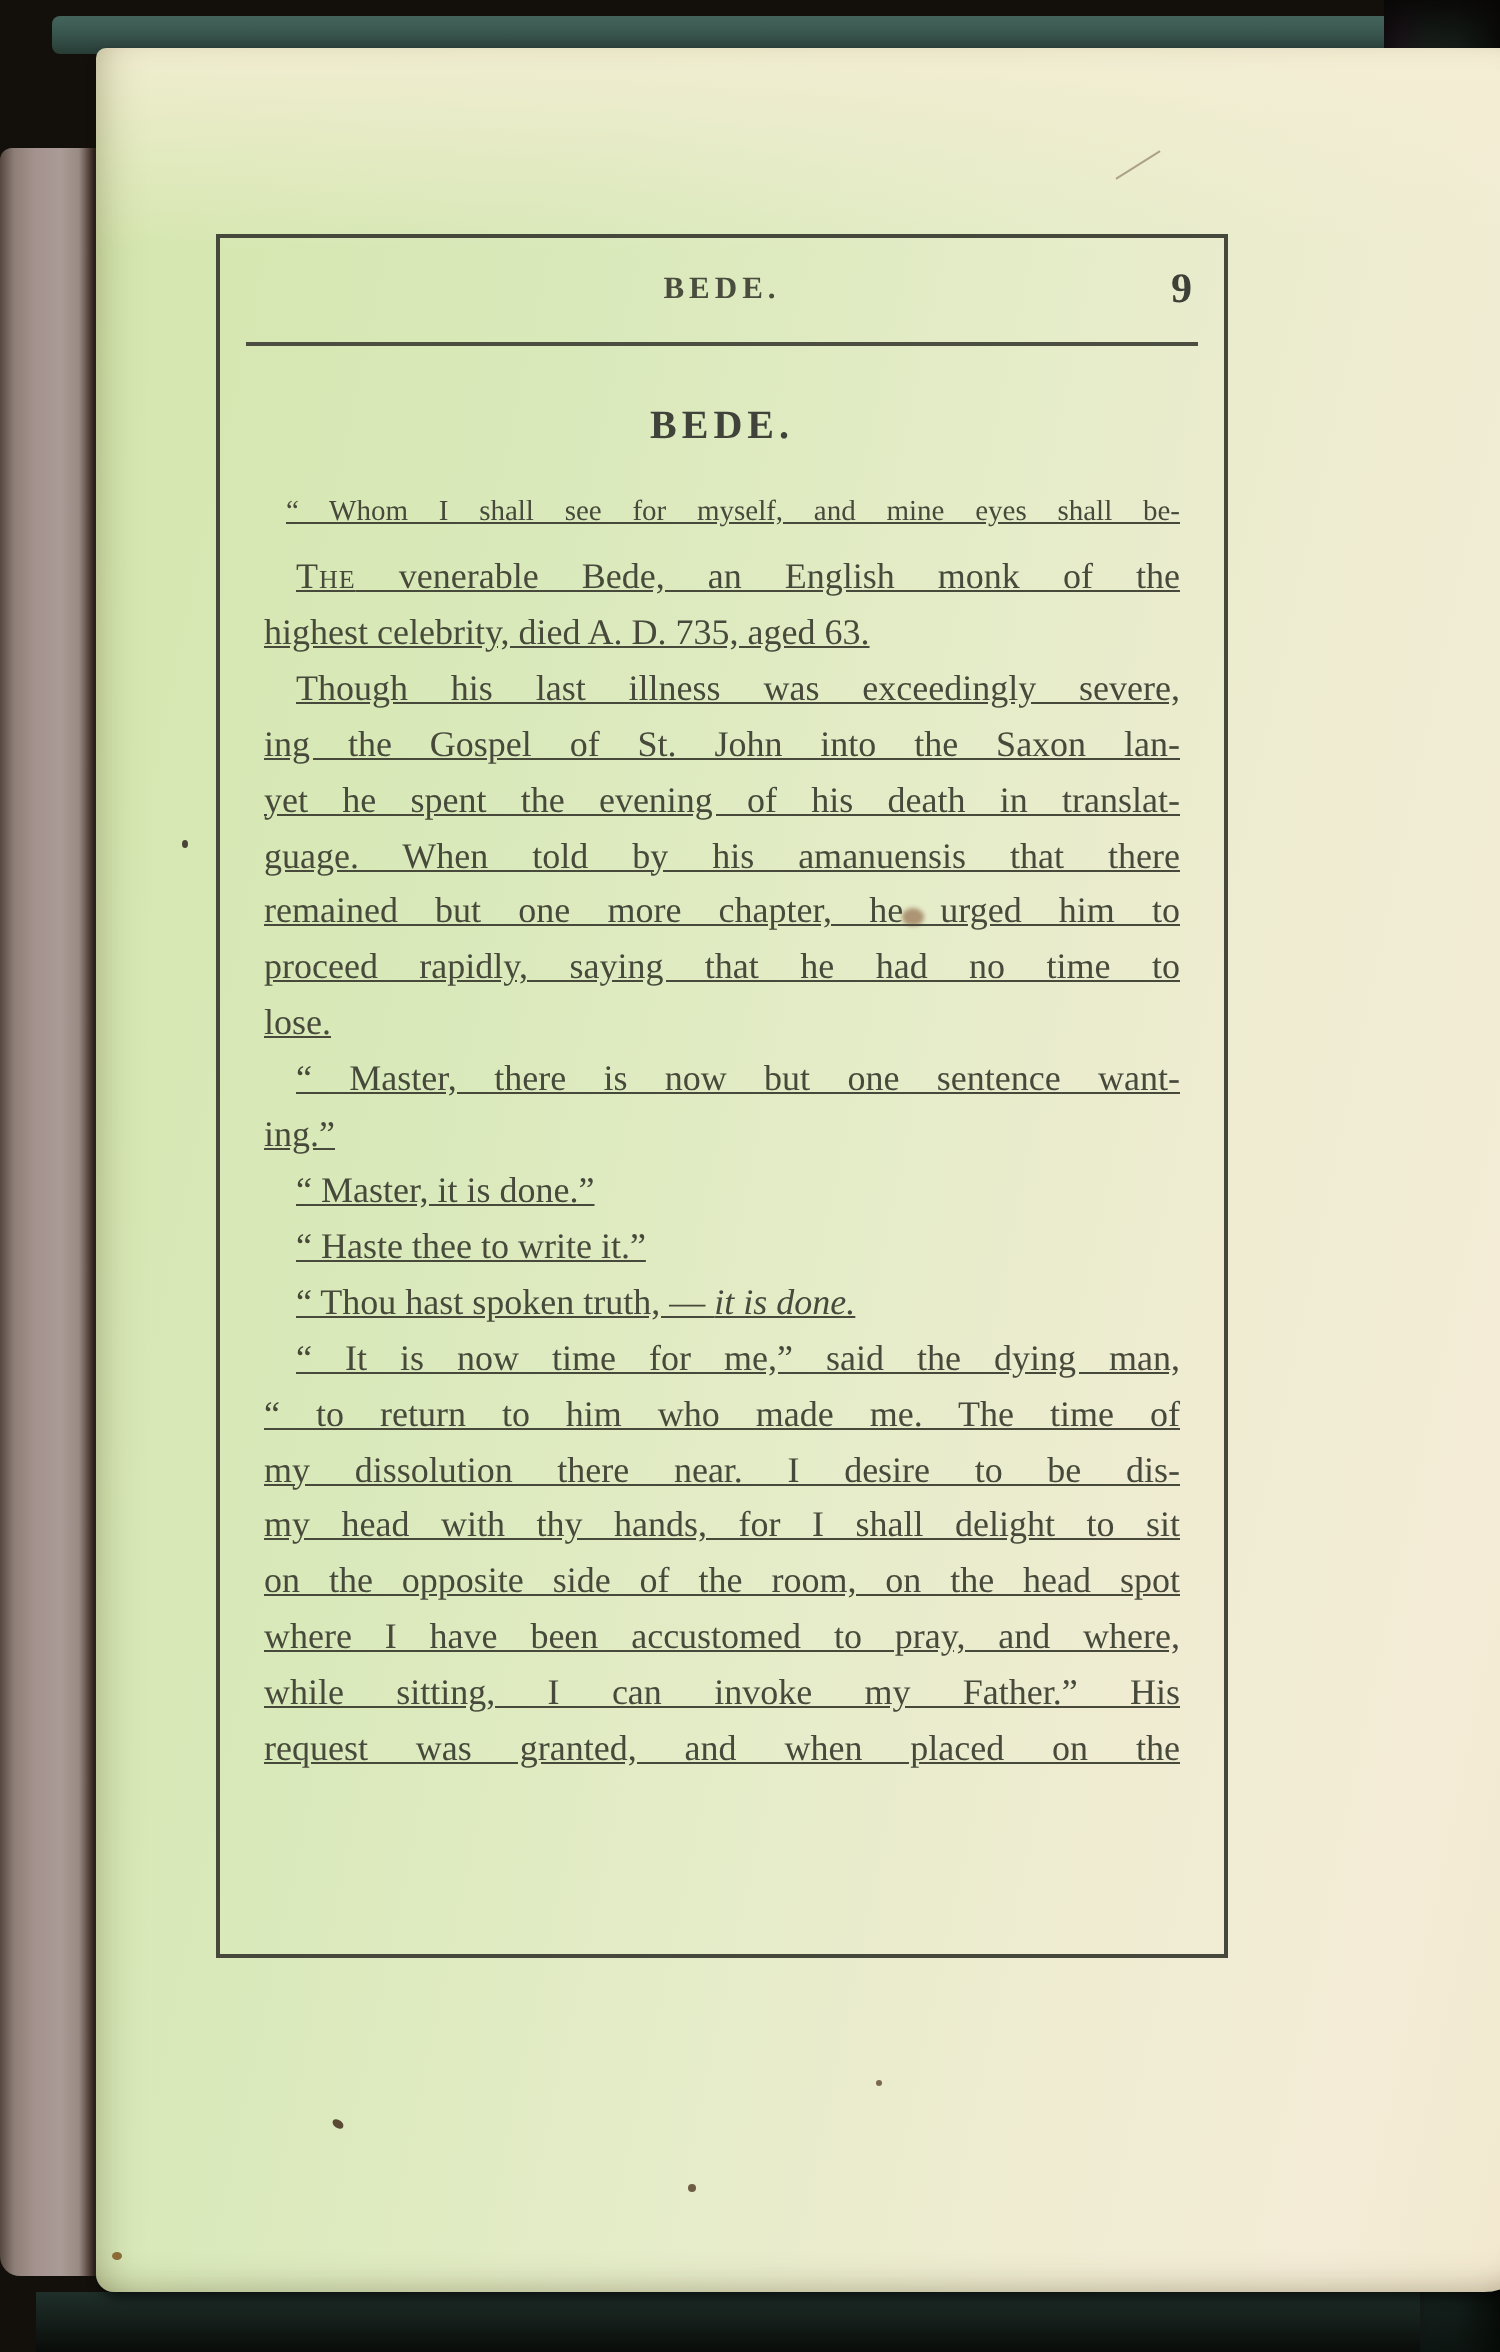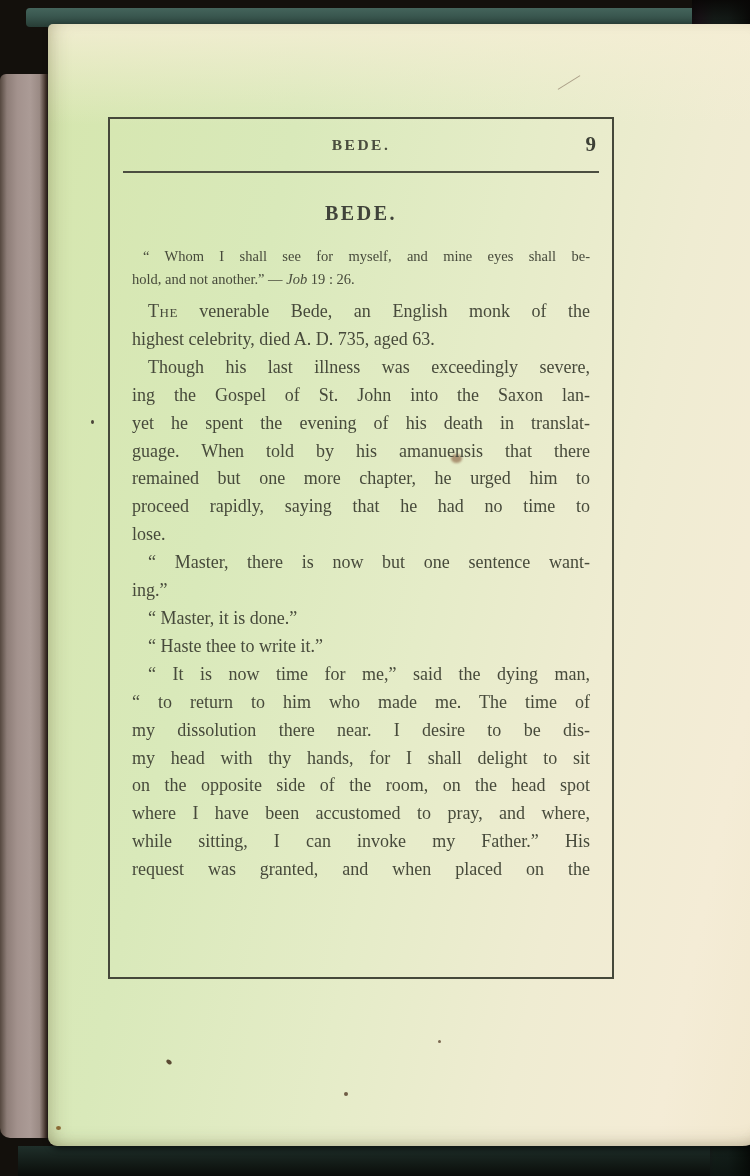--- a/index.html
+++ b/index.html
@@ -94,21 +94,21 @@
   }
   .rh-page{
     position:absolute;right:16px;top:-4px;
     font-size:21px;font-weight:bold;color:#3d4036;
   }
   .rule{border-top:2px solid #4b4e40;margin:11px 13px 0 13px;}
   .title{
     text-align:center;font-size:20px;font-weight:bold;letter-spacing:2.5px;
     color:#40433a;margin:29px 0 0 0;
   }
-  .body{padding:0 22px;}
+  .body{padding:0 22px;text-decoration:underline;}
   .para{font-size:18px;line-height:27.9px;}
   .para.epigraph{font-size:14.5px;line-height:23px;margin:20px 0 7px 0;}
   .line{text-align:justify;text-align-last:justify;}
   .line.last{text-align-last:left;}
   .line.indent{text-indent:16px;}
   .epigraph .line.indent{text-indent:11px;}
   .it{font-style:italic;}
   .sc{font-variant:small-caps;letter-spacing:.5px;}
 </style>
 </head>
@@ -133,21 +133,20 @@
     <div class="textbox">
       <div class="running-header">
         <span class="rh-title">BEDE.</span>
         <span class="rh-page">9</span>
       </div>
       <div class="rule"></div>
       <h1 class="title">BEDE.</h1>
       <div class="body">
           <div class="para epigraph">
             <div class="line indent"><span>“ Whom I shall see for myself, and mine eyes shall be-</span></div>
-            <div class="line last"><span>hold, and not another.” — </span><span class="it">Job</span><span> 19 : 26.</span></div>
           </div>
           <div class="para">
             <div class="line indent"><span class="sc">The</span><span> venerable Bede, an English monk of the</span></div>
             <div class="line last"><span>highest celebrity, died A. D. 735, aged 63.</span></div>
           </div>
           <div class="para">
             <div class="line indent"><span>Though his last illness was exceedingly severe,</span></div>
             <div class="line"><span>ing the Gospel of St. John into the Saxon lan-</span></div>
             <div class="line"><span>yet he spent the evening of his death in translat-</span></div>
             <div class="line"><span>guage.  When told by his amanuensis that there</span></div>
@@ -159,20 +158,23 @@
             <div class="line indent"><span>“ Master, there is now but one sentence want-</span></div>
             <div class="line last"><span>ing.”</span></div>
           </div>
           <div class="para">
             <div class="line last indent"><span>“ Master, it is done.”</span></div>
           </div>
           <div class="para">
             <div class="line last indent"><span>“ Haste thee to write it.”</span></div>
           </div>
           <div class="para">
+            <div class="line last indent"><span>“ Thou hast spoken truth, — </span><span class="it">it is done.</span></div>
+          </div>
+          <div class="para">
             <div class="line indent"><span>“ It is now time for me,” said the dying man,</span></div>
             <div class="line"><span>“ to return to him who made me.  The time of</span></div>
             <div class="line"><span>my dissolution there near.  I desire to be dis-</span></div>
             <div class="line"><span>my head with thy hands, for I shall delight to sit</span></div>
             <div class="line"><span>on the opposite side of the room, on the head spot</span></div>
             <div class="line"><span>where I have been accustomed to pray, and where,</span></div>
             <div class="line"><span>while sitting, I can invoke my Father.”  His</span></div>
             <div class="line"><span>request was granted, and when placed on the</span></div>
           </div>
         </div>

